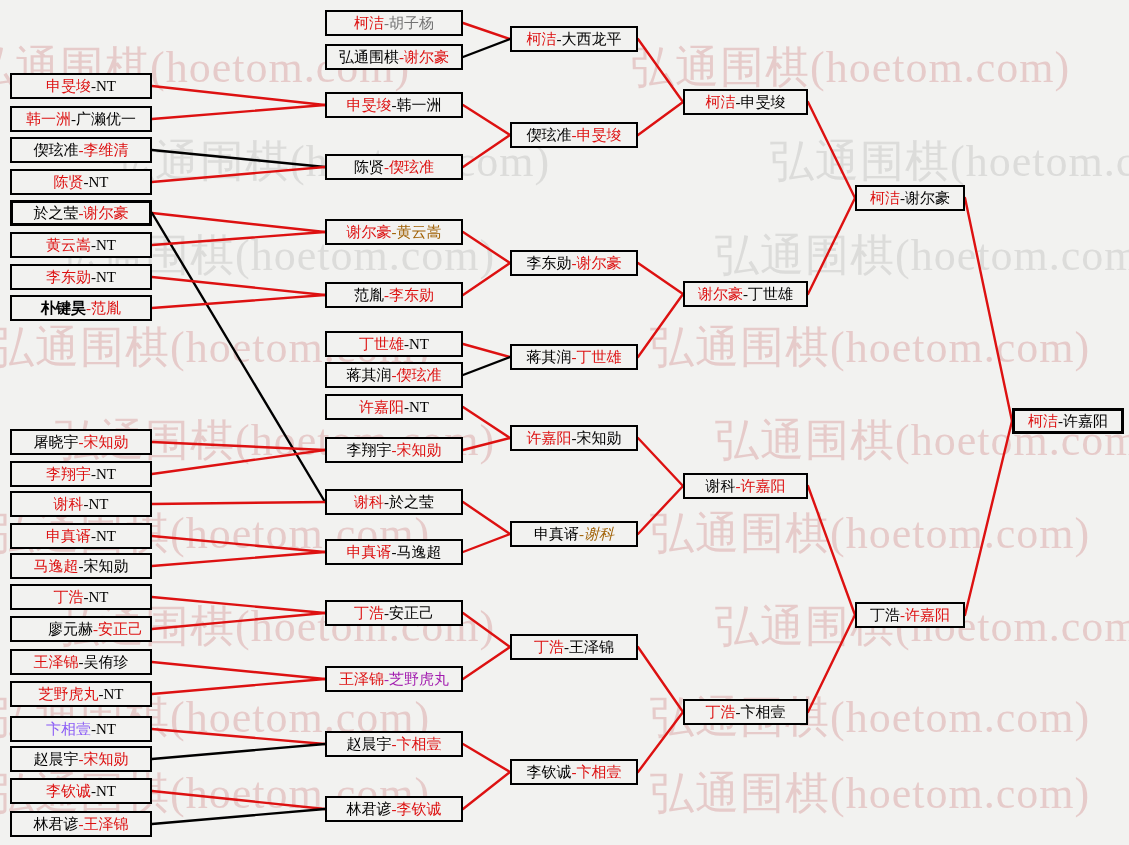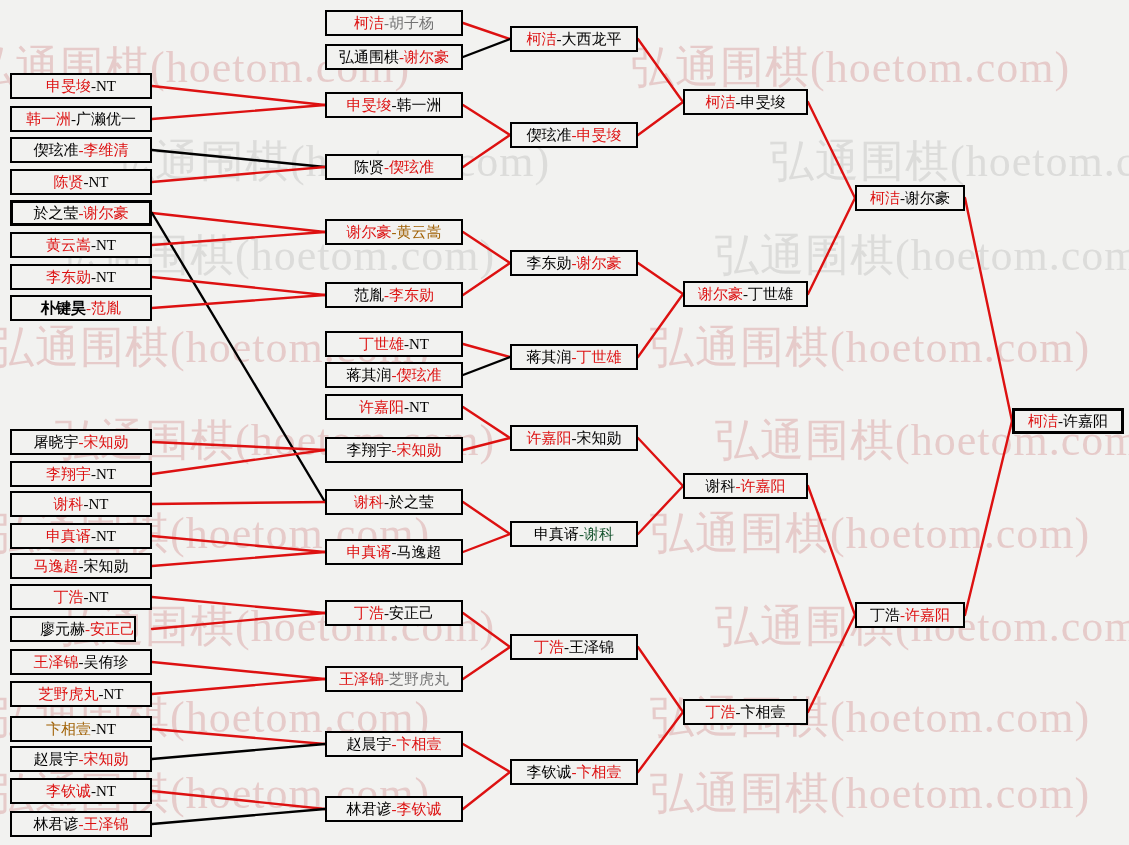--- a/index.html
+++ b/index.html
@@ -167,34 +167,34 @@
       <span style="color: rgb(0, 0, 0);">-NT</span>
     </div>
     <div class="node" style="left: 10px; top: 553px; width: 142px;">
       <span style="color: rgb(221, 17, 17);">马逸超</span>
       <span style="color: rgb(0, 0, 0);">-宋知勋</span>
     </div>
     <div class="node" style="left: 10px; top: 584px; width: 142px;">
       <span style="color: rgb(221, 17, 17);">丁浩</span>
       <span style="color: rgb(0, 0, 0);">-NT</span>
     </div>
-    <div class="node" style="left: 10px; top: 616px; width: 126px; padding-left: 29px;">
+    <div class="node" style="left: 10px; top: 616px; width: 142px; padding-left: 29px;">
       <span style="color: rgb(0, 0, 0);">廖元赫</span>
       <span style="color: rgb(221, 17, 17);">-安正己</span>
     </div>
     <div class="node" style="left: 10px; top: 649px; width: 142px;">
       <span style="color: rgb(221, 17, 17);">王泽锦</span>
       <span style="color: rgb(0, 0, 0);">-吴侑珍</span>
     </div>
     <div class="node" style="left: 10px; top: 681px; width: 142px;">
       <span style="color: rgb(221, 17, 17); text-align: right;">芝野虎丸</span>
       <span style="color: rgb(0, 0, 0);">-NT</span>
     </div>
     <div class="node" style="left: 10px; top: 716px; width: 142px;">
-      <span style="color: #a16207;">卞相壹</span>
+      <span style="color: #8b5cf6;">卞相壹</span>
       <span style="color: rgb(0, 0, 0);">-NT</span>
     </div>
     <div class="node" style="left: 10px; top: 746px; width: 142px;">
       <span style="color: rgb(0, 0, 0);">赵晨宇</span>
       <span style="color: rgb(221, 17, 17);">-宋知勋</span>
     </div>
     <div class="node" style="left: 10px; top: 778px; width: 142px;">
       <span style="color: rgb(221, 17, 17);">李钦诚</span>
       <span style="color: rgb(0, 0, 0);">-NT</span>
     </div>
@@ -249,21 +249,21 @@
     <div class="node" style="left: 325px; top: 539px; width: 138px;">
       <span style="color: rgb(221, 17, 17);">申真谞</span>
       <span style="color: rgb(0, 0, 0);">-马逸超</span>
     </div>
     <div class="node" style="left: 325px; top: 600px; width: 138px;">
       <span style="color: rgb(221, 17, 17);">丁浩</span>
       <span style="color: rgb(0, 0, 0);">-安正己</span>
     </div>
     <div class="node" style="left: 325px; top: 666px; width: 138px;">
       <span style="color: rgb(221, 17, 17);">王泽锦</span>
-      <span style="color: #737373;">-芝野虎丸</span>
+      <span style="color: #a21caf;">-芝野虎丸</span>
     </div>
     <div class="node" style="left: 325px; top: 731px; width: 138px;">
       <span style="color: rgb(0, 0, 0);">赵晨宇</span>
       <span style="color: rgb(221, 17, 17);">-卞相壹</span>
     </div>
     <div class="node" style="left: 325px; top: 796px; width: 138px;">
       <span style="color: rgb(0, 0, 0);">林君谚</span>
       <span style="color: rgb(221, 17, 17);">-李钦诚</span>
     </div>
     <div class="node" style="left: 510px; top: 26px; width: 128px;">
@@ -281,21 +281,21 @@
     <div class="node" style="left: 510px; top: 344px; width: 128px;">
       <span style="color: rgb(0, 0, 0);">蒋其润</span>
       <span style="color: rgb(221, 17, 17);">-丁世雄</span>
     </div>
     <div class="node" style="left: 510px; top: 425px; width: 128px;">
       <span style="color: rgb(221, 17, 17);">许嘉阳</span>
       <span style="color: rgb(0, 0, 0);">-宋知勋</span>
     </div>
     <div class="node" style="left: 510px; top: 521px; width: 128px;">
       <span style="color: rgb(0, 0, 0);">申真谞</span>
-      <span style="color: #14532d;">-谢科</span>
+      <span style="color: #a16207; font-style: italic;">-谢科</span>
     </div>
     <div class="node" style="left: 510px; top: 634px; width: 128px;">
       <span style="color: rgb(221, 17, 17);">丁浩</span>
       <span style="color: rgb(0, 0, 0);">-王泽锦</span>
     </div>
     <div class="node" style="left: 510px; top: 759px; width: 128px;">
       <span style="color: rgb(0, 0, 0);">李钦诚</span>
       <span style="color: rgb(221, 17, 17);">-卞相壹</span>
     </div>
     <div class="node" style="left: 683px; top: 89px; width: 125px;">

